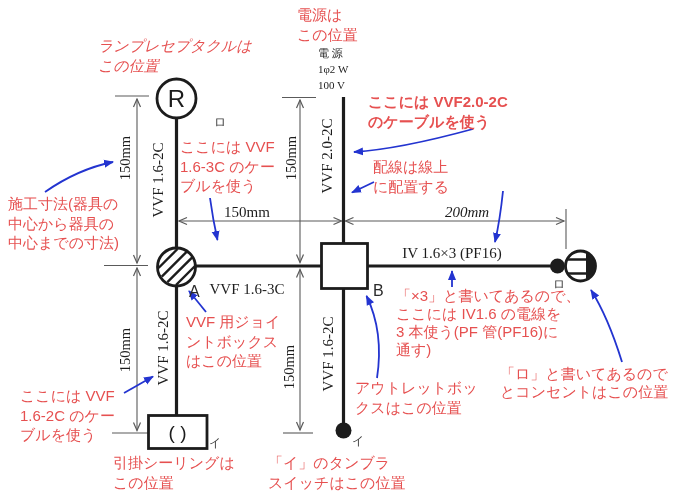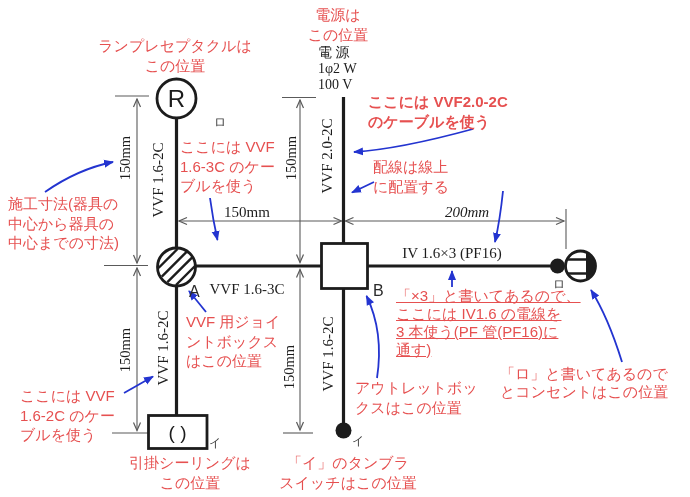--- a/index.html
+++ b/index.html
@@ -12,21 +12,21 @@
   #stage{
     position:relative;width:690px;height:497px;background:#ffffff;overflow:hidden;
     font-family:"Liberation Sans","DejaVu Sans",sans-serif;
   }
   #diagram-svg{position:absolute;left:0;top:0;}
   .note{
     position:absolute;color:var(--red);
     font:15px/19.5px "Liberation Sans","DejaVu Sans",sans-serif;
     white-space:pre-line;
   }
-  .center{text-align:center;}
+  .center{}
   .serif{
     position:absolute;color:var(--ink);
     font-family:"Liberation Serif","DejaVu Serif",serif;
     font-size:15px;line-height:16px;white-space:pre-line;
   }
   .rot{
     transform:translate(-50%,-50%) rotate(-90deg);
     white-space:nowrap;
   }
   .ctr{text-align:center;}
@@ -124,21 +124,21 @@
       <path d="M374,182 L352,192.5" marker-end="url(#mBlue)"></path>
       <path d="M503,191 Q500,220 495,242" marker-end="url(#mBlue)"></path>
       <path d="M206,312 L189,291" marker-end="url(#mBlue)"></path>
       <path d="M124,393 L153,376.5" marker-end="url(#mBlue)"></path>
       <path d="M377,378 Q384,332 366.5,296" marker-end="url(#mBlue)"></path>
       <path d="M452,287 L452,271" marker-end="url(#mBlue)"></path>
       <path d="M622,362 Q608,317 591,290" marker-end="url(#mBlue)"></path>
     </g>
   </svg>
 
-  <div class="note center" style="left:98px;top:36px;width:154px;">ランプレセプタクルは
+  <div class="note center" style="left:98px;top:36px;width:154px;font-style:italic;">ランプレセプタクルは
 この位置</div>
   <div class="note center" style="left:297px;top:5px;width:82px;">電源は
 この位置</div>
   <div class="note" style="left:368px;top:92px;font-weight:bold;">ここには VVF2.0-2C
 のケーブルを使う</div>
   <div class="note" style="left:373px;top:157px;">配線は線上
 に配置する</div>
   <div class="note" style="left:180px;top:137px;">ここには VVF
 1.6-3C のケー
 ブルを使う</div>
@@ -150,28 +150,28 @@
 はこの位置</div>
   <div class="note" style="left:20px;top:386px;">ここには VVF
 1.6-2C のケー
 ブルを使う</div>
   <div class="note center" style="left:113px;top:453px;width:154px;">引掛シーリングは
 この位置</div>
   <div class="note center" style="left:268px;top:453px;width:160px;">「イ」のタンブラ
 スイッチはこの位置</div>
   <div class="note" style="left:355px;top:378px;">アウトレットボッ
 クスはこの位置</div>
-  <div class="note x3" style="left:396px;top:287px;text-decoration:underline;">「×3」と書いてあるので、
+  <div class="note x3" style="left:396px;top:287px;">「×3」と書いてあるので、
 ここには IV1.6 の電線を
 3 本使う(PF 管(PF16)に
 通す)</div>
   <div class="note swro" style="left:500px;top:365px;">「ロ」と書いてあるので
 とコンセントはこの位置</div>
 
-  <div class="serif" style="left:318px;top:45px;font-size:14px;">電 源
+  <div class="serif" style="left:318px;top:45px;font-size:11px;">電 源
 1φ2 W
 100 V</div>
 
   <div class="serif rot" style="left:158px;top:180px;">VVF 1.6-2C</div>
   <div class="serif rot" style="left:163px;top:348px;">VVF 1.6-2C</div>
   <div class="serif rot" style="left:327px;top:156px;">VVF 2.0-2C</div>
   <div class="serif rot" style="left:328px;top:354px;">VVF 1.6-2C</div>
   <div class="serif ctr" style="left:187px;top:245px;width:120px;margin-top:36px;">VVF 1.6-3C</div>
   <div class="serif ctr" style="left:382px;top:245px;width:140px;">IV 1.6×3 (PF16)</div>
 

